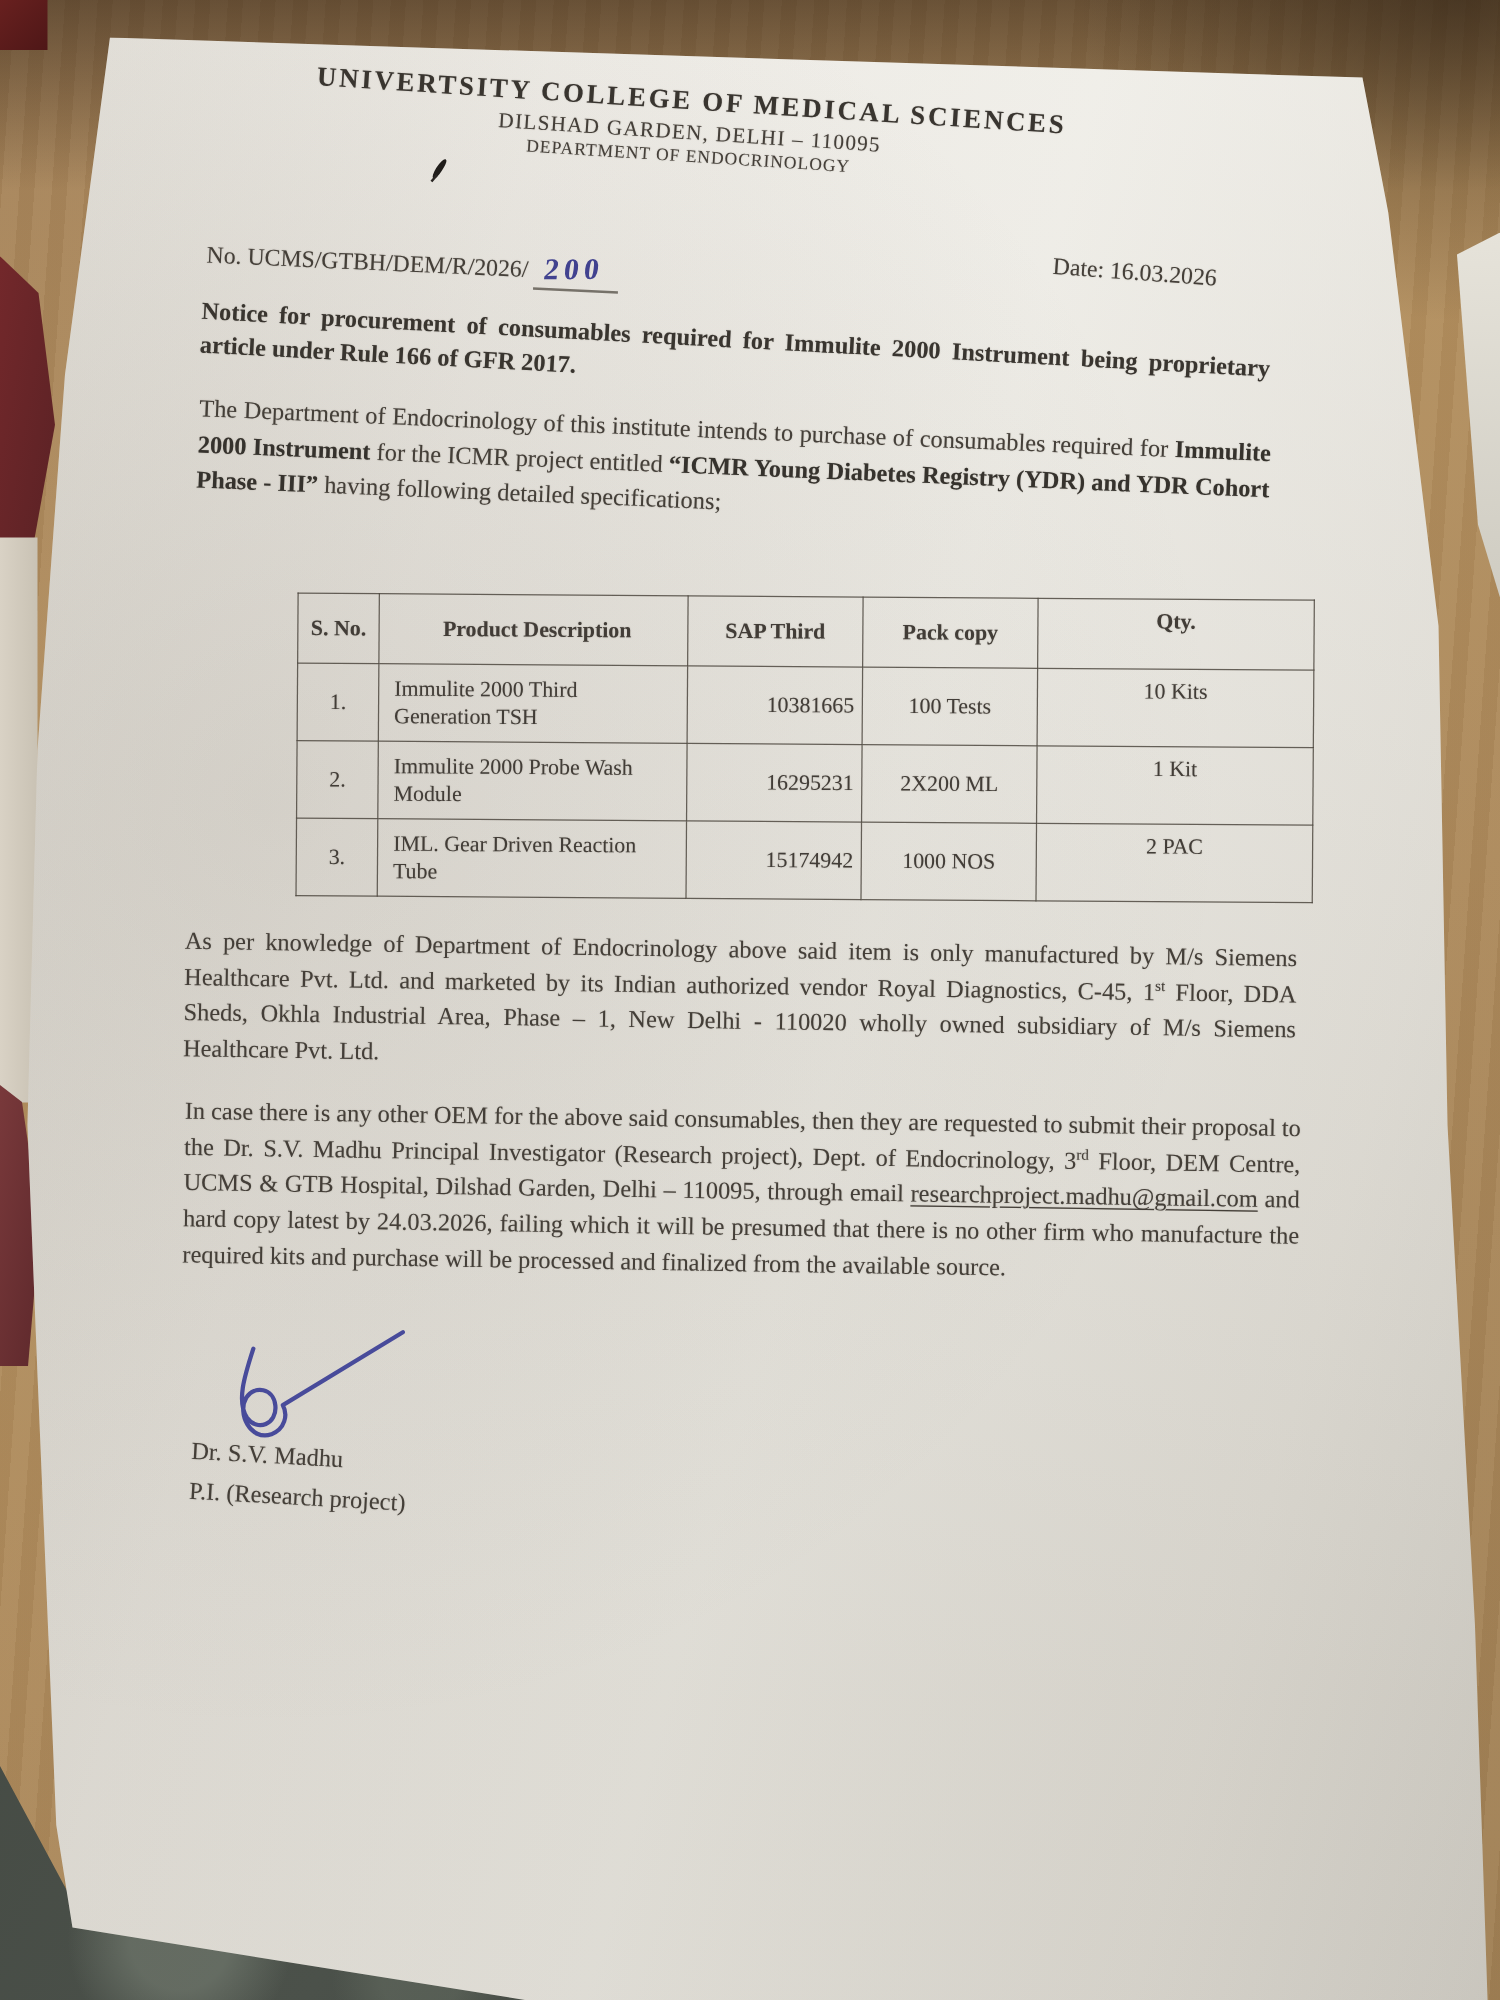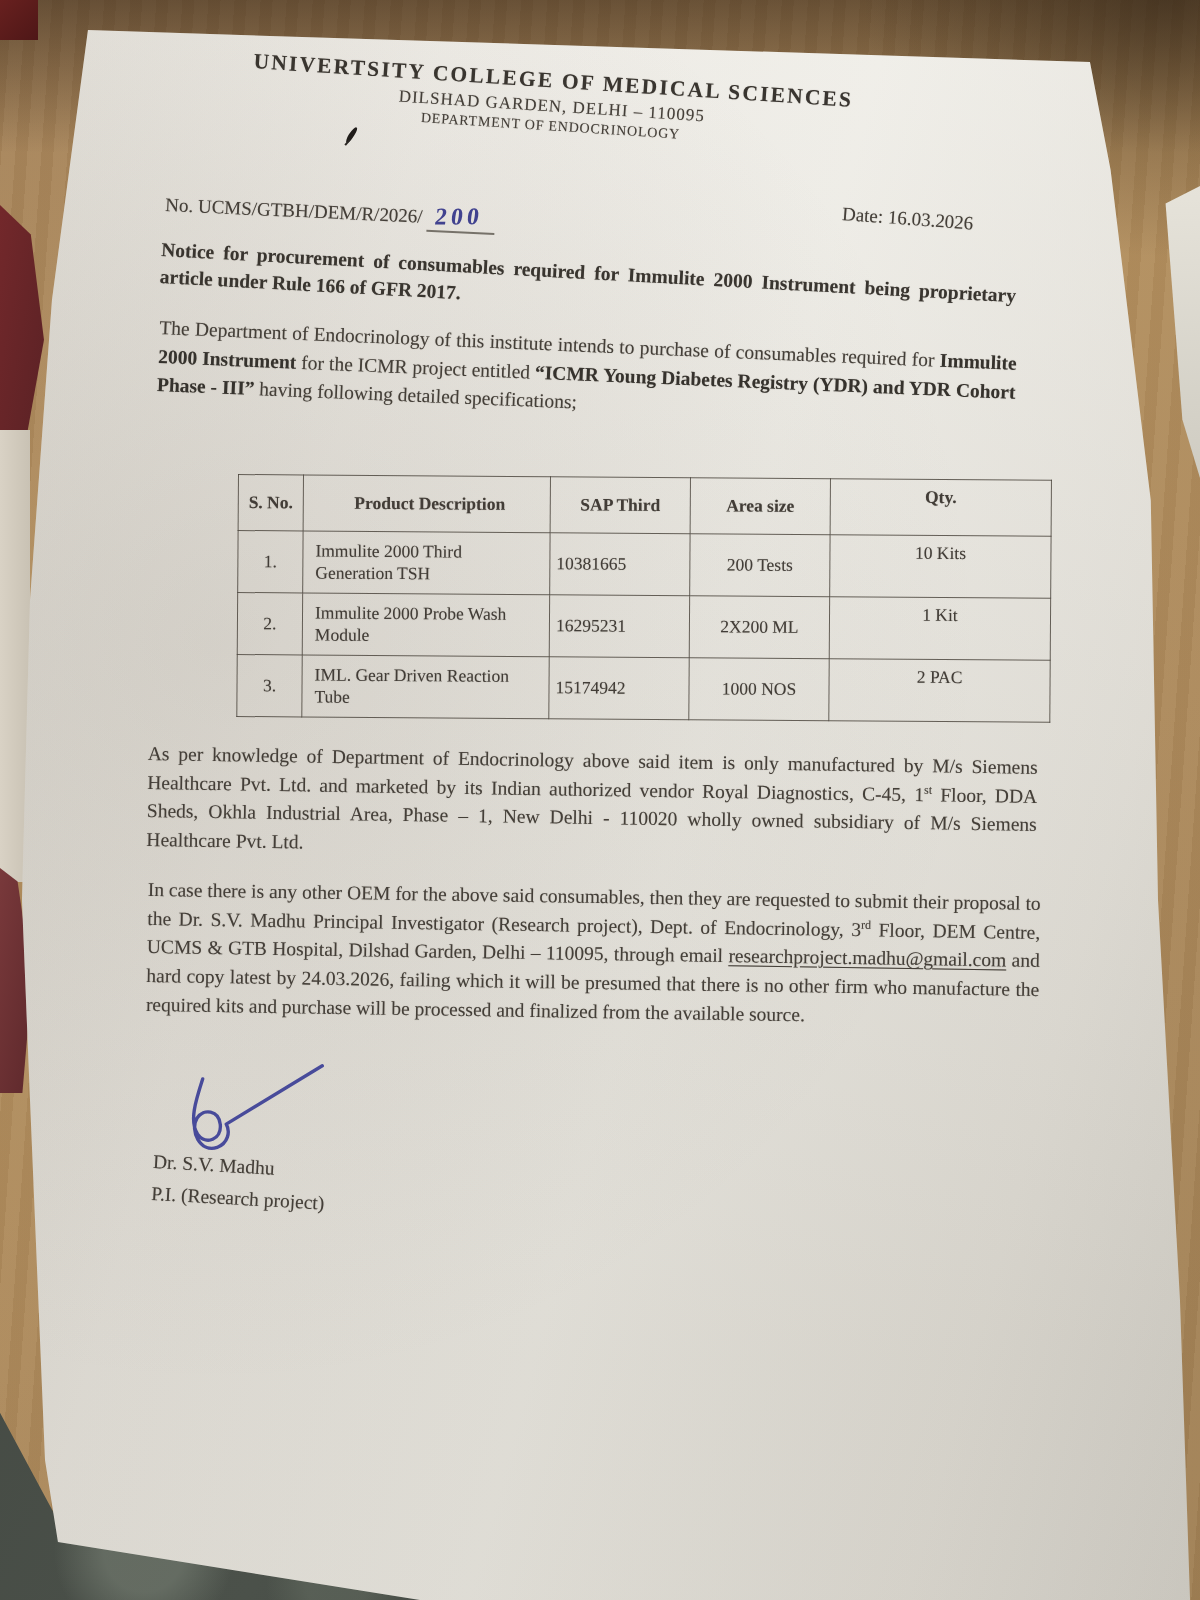--- a/index.html
+++ b/index.html
@@ -104,21 +104,21 @@
   .para3{left:148px;top:876px;width:893px;transform:rotate(.9deg);}
   
   .table-wrap{left:238px;top:474px;transform:rotate(.4deg);}
   table.spec{border-collapse:collapse;table-layout:fixed;width:742px;
              font-size:17.5px;color:rgba(60,55,49,.95);}
   table.spec td,table.spec th{border:1.6px solid rgba(78,72,64,.85);padding:2px 6px;}
   table.spec th{font-weight:700;text-align:center;height:46px;line-height:1.15;}
   table.spec td{height:52px;}
   .c-sno{width:52px;text-align:center;margin-left:20px;}
   .c-desc{width:228px;text-align:left;padding-left:12px !important;line-height:1.25;}
-  .c-sap{width:127px;text-align:left;}
+  .c-sap{width:127px;text-align:right;}
   .c-pack{width:127px;text-align:center;}
   .c-qty{width:208px;text-align:center;vertical-align:top;padding-top:7px !important;}
   
   .sig{left:172px;top:1060px;width:168px;height:98px;transform:rotate(-2deg);}
   .signoff{left:154px;top:1146px;font-size:19.5px;line-height:1.62;transform:rotate(3.2deg);}
 </style>
 </head>
 <body>
 
 <div id="canvas">
@@ -153,30 +153,30 @@
 
     <div class="blk para para1"><span>The Department of Endocrinology of this institute intends to purchase of consumables required for </span><span class="b">Immulite 2000 Instrument</span><span> for the ICMR project entitled </span><span class="b">“ICMR Young Diabetes Registry (YDR) and YDR Cohort Phase - III”</span><span> having following detailed specifications;</span></div>
 
     <div class="blk table-wrap">
       <table class="spec">
         <thead>
           <tr>
             <th class="c-sno">S. No.</th>
             <th class="c-desc">Product Description</th>
             <th class="c-sap">SAP Third</th>
-            <th class="c-pack">Area size</th>
+            <th class="c-pack">Pack copy</th>
             <th class="c-qty">Qty.</th>
           </tr>
         </thead>
         <tbody>
           <tr>
             <td class="c-sno">1.</td>
             <td class="c-desc">Immulite 2000 Third Generation TSH</td>
             <td class="c-sap">10381665</td>
-            <td class="c-pack">200 Tests</td>
+            <td class="c-pack">100 Tests</td>
             <td class="c-qty">10 Kits</td>
           </tr>
           <tr>
             <td class="c-sno">2.</td>
             <td class="c-desc">Immulite 2000 Probe Wash Module</td>
             <td class="c-sap">16295231</td>
             <td class="c-pack">2X200 ML</td>
             <td class="c-qty">1 Kit</td>
           </tr>
           <tr>

